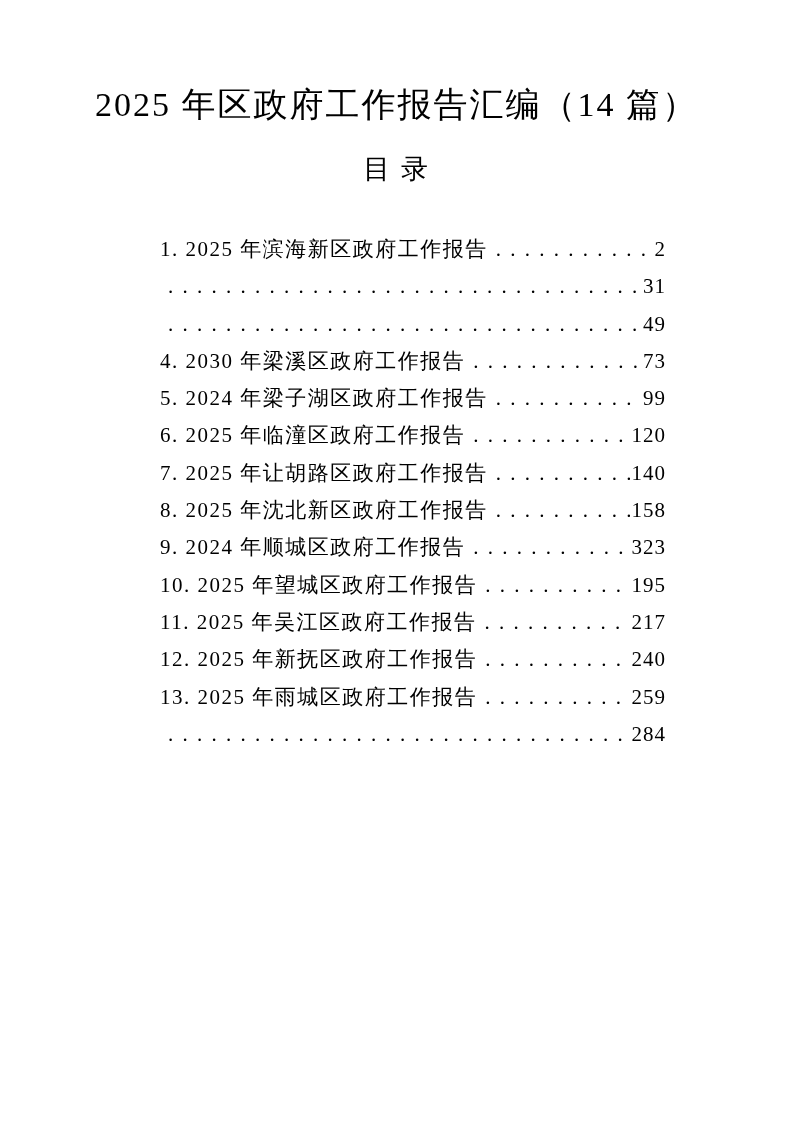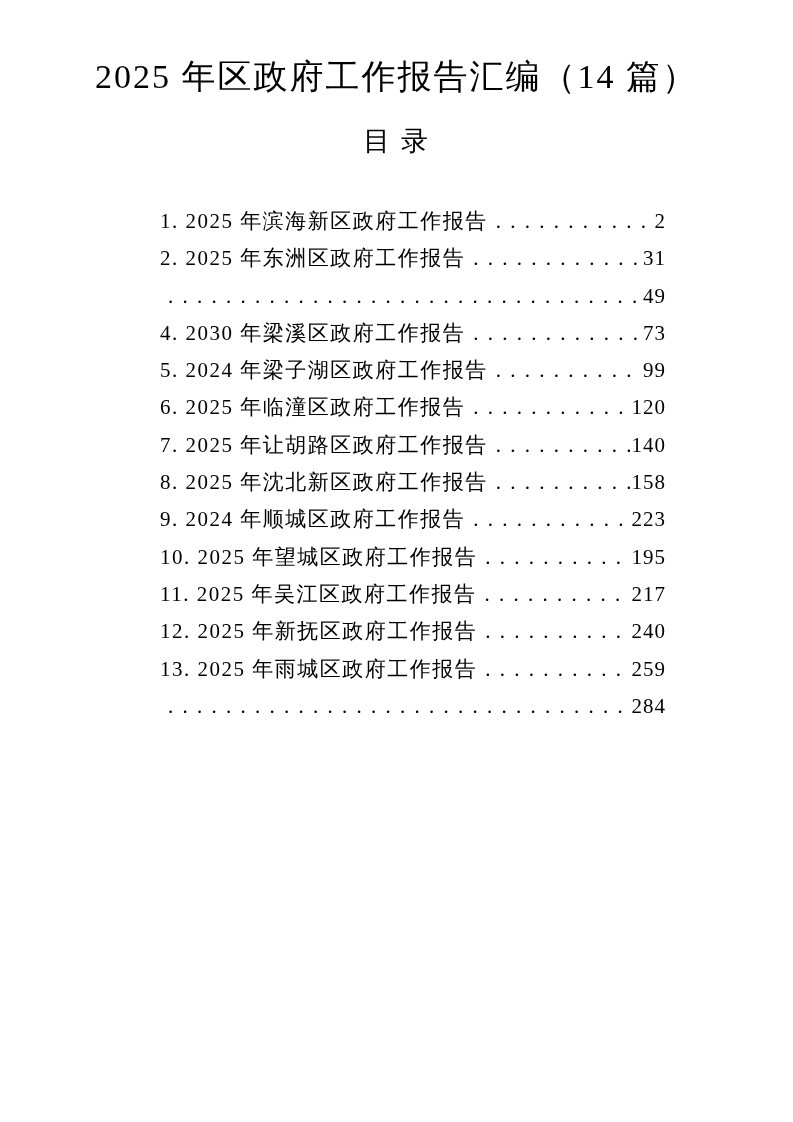--- a/index.html
+++ b/index.html
@@ -15,21 +15,21 @@
     overflow: hidden;
   }
   .page {
     position: relative;
     width: 793px;
     height: 1122px;
     background: #ffffff;
     overflow: hidden;
   }
   .doc-title {
-    padding-top: 58px;
+    padding-top: 86px;
     text-align: center;
     font-size: 34px;
     line-height: 38px;
     letter-spacing: 2px;
     font-weight: normal;
     white-space: nowrap;
   }
   .toc-heading {
     margin-top: 30px;
     text-align: center;
@@ -78,21 +78,20 @@
 
   <div class="toc">
 
     <div class="toc-row">
       <span class="toc-label">1. 2025 年滨海新区政府工作报告</span>
       <span class="leader">. . . . . . . . . . . . . . . . . . . . . . . . . . . . . . . . . . . . . . . . . . . . . . . . . . . . . . . . . . . . </span>
       <span class="toc-page">2</span>
     </div>
 
     <div class="toc-row">
-      <span class="toc-label">2. 2025 年东洲区政府工作报告</span>
       <span class="leader">. . . . . . . . . . . . . . . . . . . . . . . . . . . . . . . . . . . . . . . . . . . . . . . . . . . . . . . . . . . . </span>
       <span class="toc-page">31</span>
     </div>
 
     <div class="toc-row">
       <span class="leader">. . . . . . . . . . . . . . . . . . . . . . . . . . . . . . . . . . . . . . . . . . . . . . . . . . . . . . . . . . . . </span>
       <span class="toc-page">49</span>
     </div>
 
     <div class="toc-row">
@@ -121,21 +120,21 @@
 
     <div class="toc-row">
       <span class="toc-label">8. 2025 年沈北新区政府工作报告</span>
       <span class="leader">. . . . . . . . . . . . . . . . . . . . . . . . . . . . . . . . . . . . . . . . . . . . . . . . . . . . . . . . . . . . </span>
       <span class="toc-page">158</span>
     </div>
 
     <div class="toc-row">
       <span class="toc-label">9. 2024 年顺城区政府工作报告</span>
       <span class="leader">. . . . . . . . . . . . . . . . . . . . . . . . . . . . . . . . . . . . . . . . . . . . . . . . . . . . . . . . . . . . </span>
-      <span class="toc-page">223</span>
+      <span class="toc-page">323</span>
     </div>
 
     <div class="toc-row">
       <span class="toc-label">10. 2025 年望城区政府工作报告</span>
       <span class="leader">. . . . . . . . . . . . . . . . . . . . . . . . . . . . . . . . . . . . . . . . . . . . . . . . . . . . . . . . . . . . </span>
       <span class="toc-page">195</span>
     </div>
 
     <div class="toc-row">
       <span class="toc-label">11. 2025 年吴江区政府工作报告</span>

